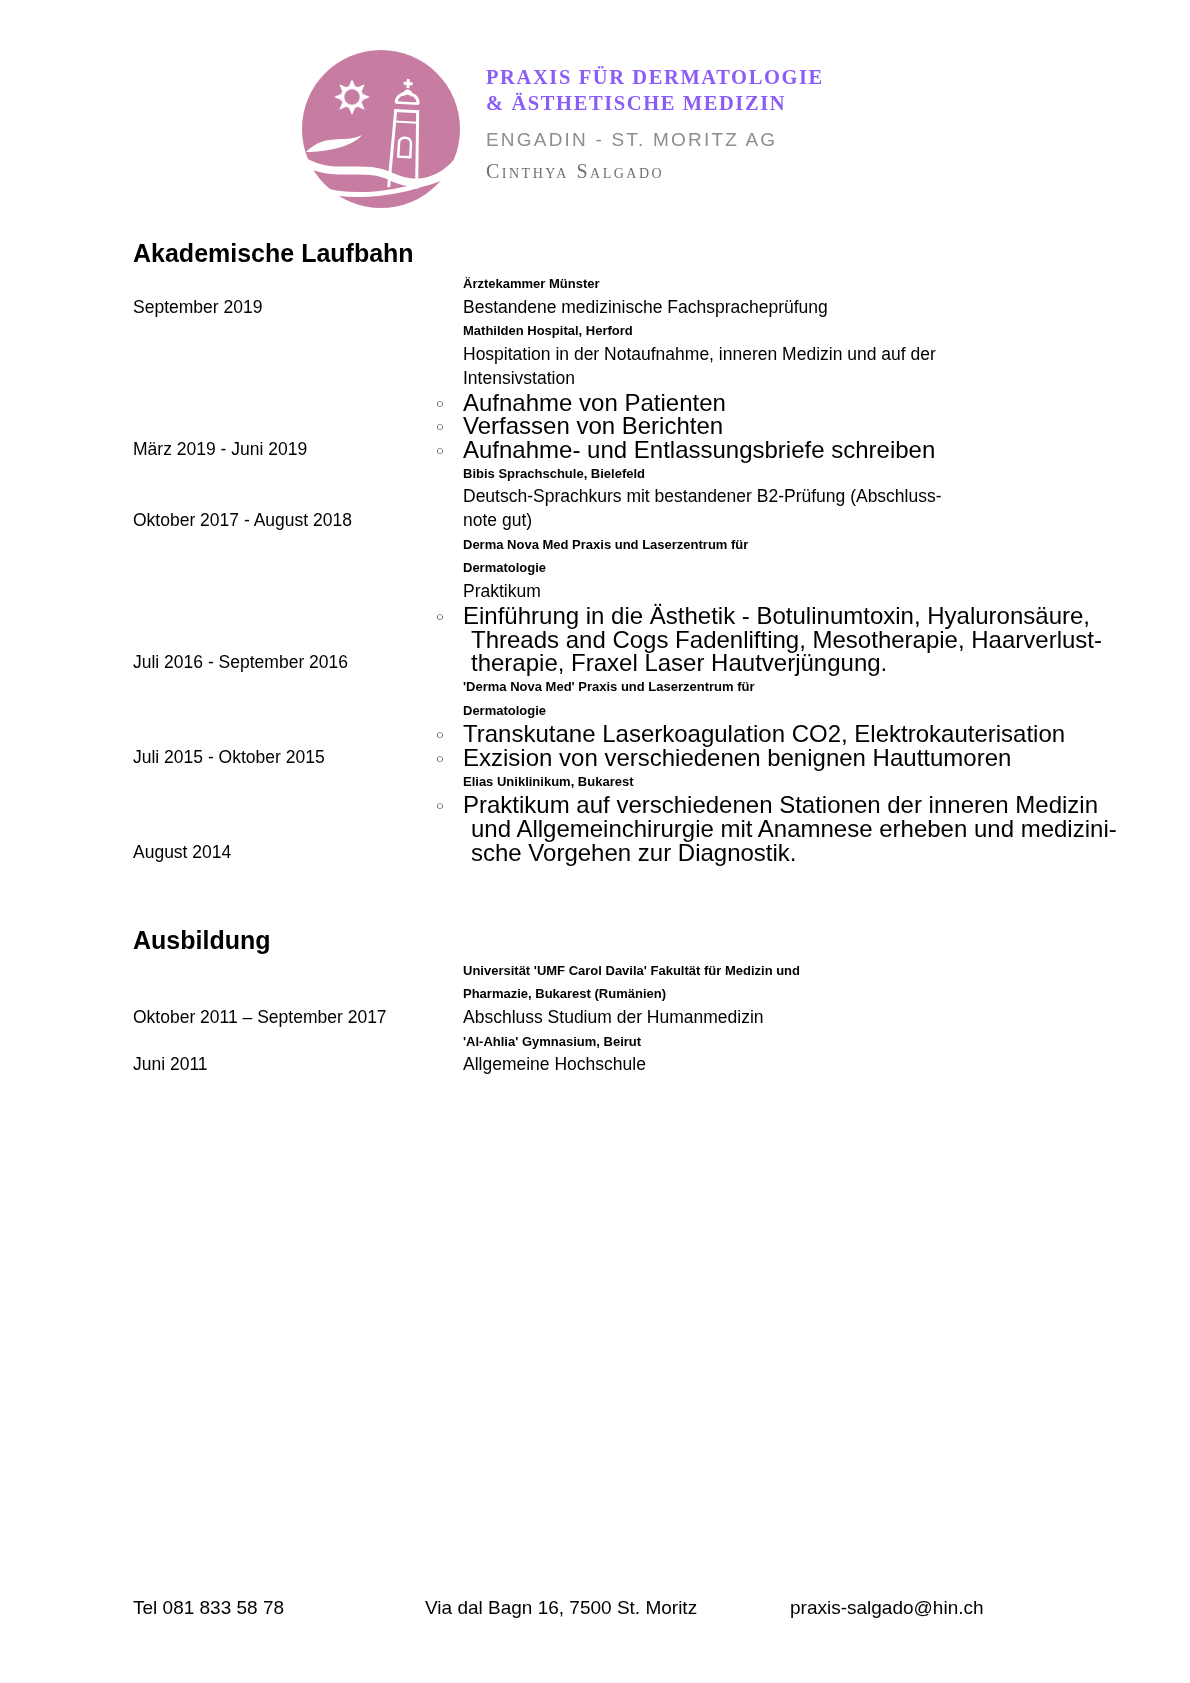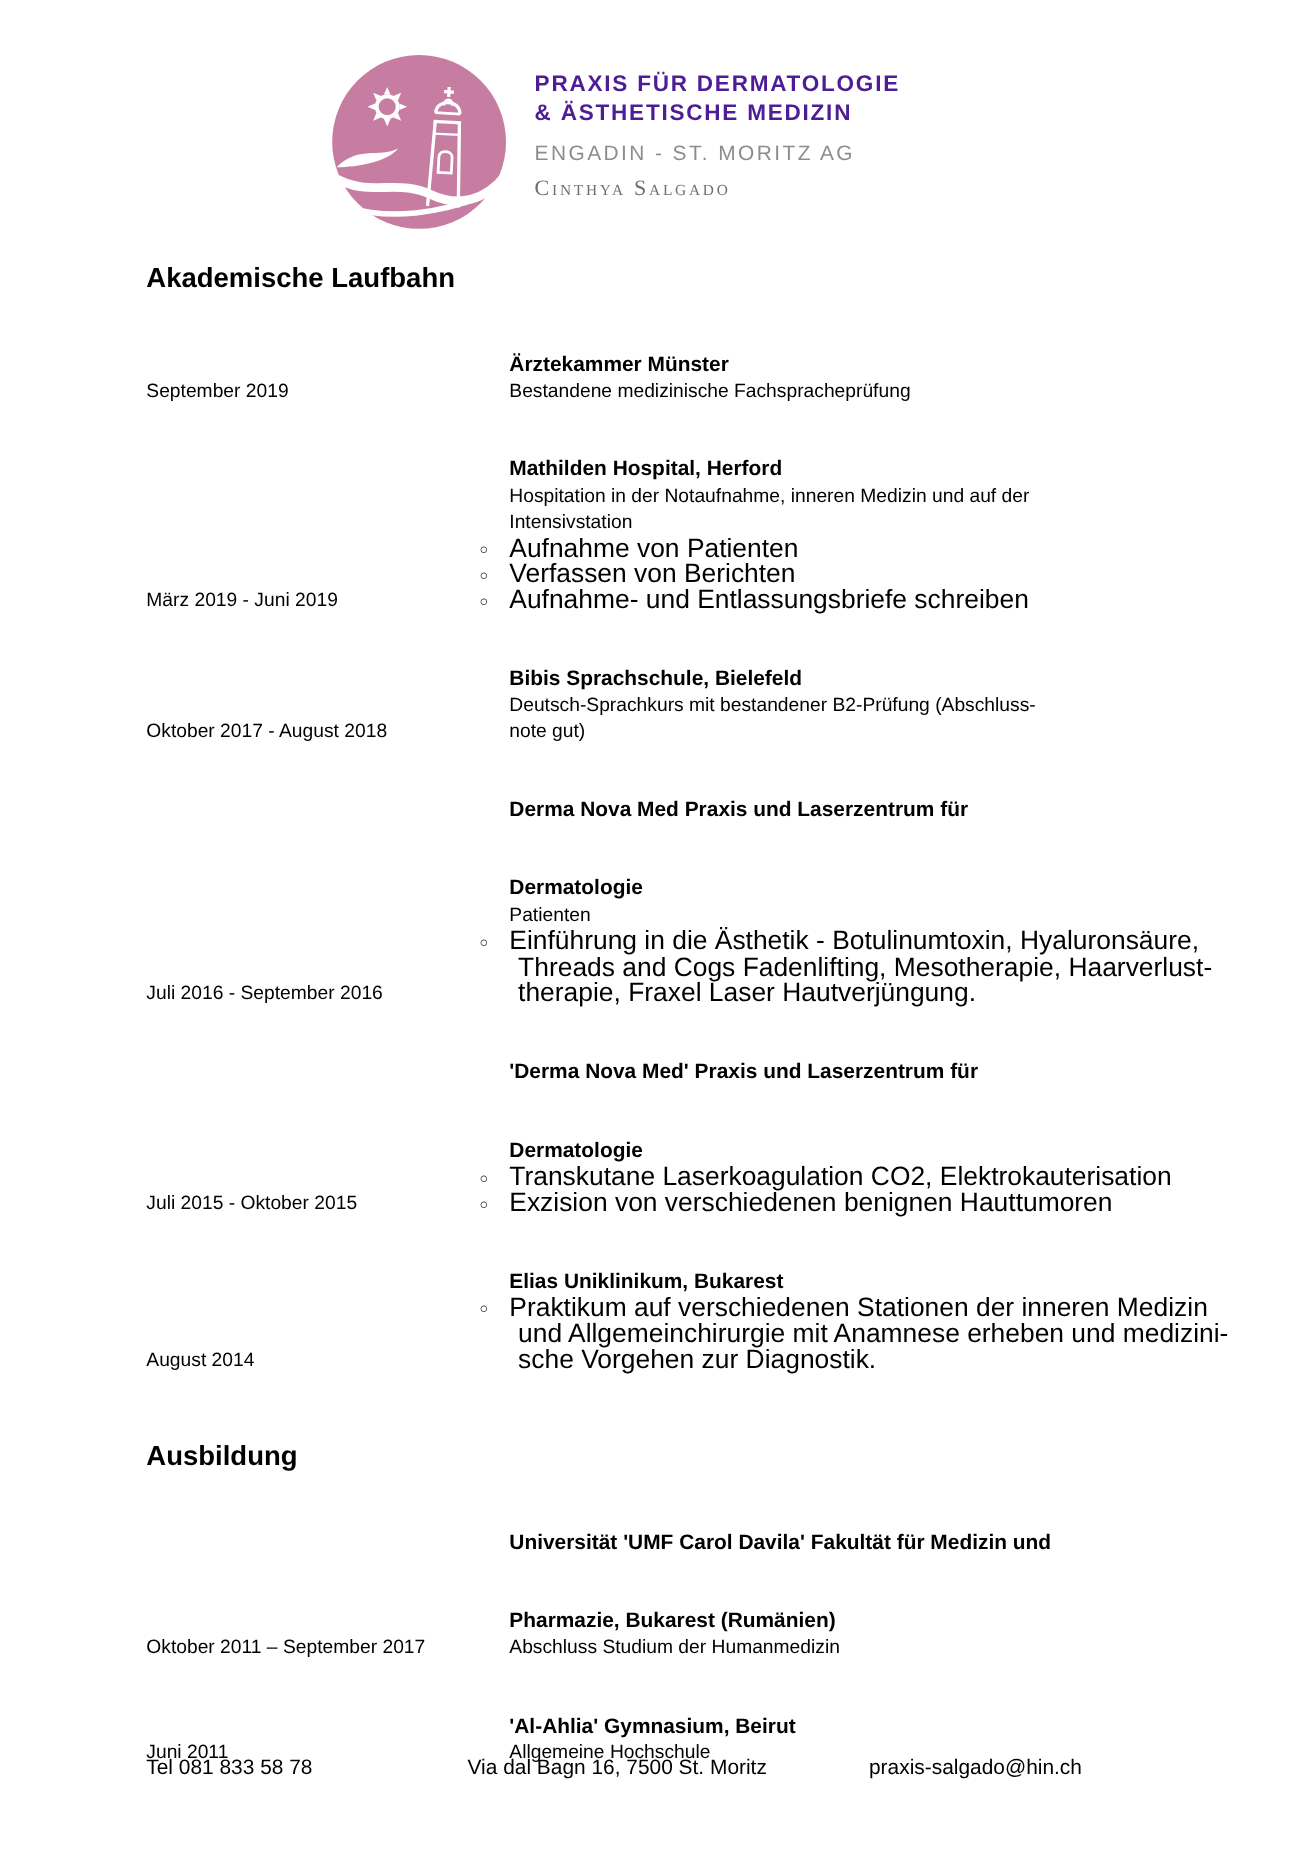--- a/index.html
+++ b/index.html
@@ -33,21 +33,22 @@
   }
   .brand-text {
     margin-left: 24px;
     padding-top: 16px;
   }
   .brand-title {
     font-size: 20.5px;
     line-height: 26px;
     font-weight: bold;
     letter-spacing: 1.6px;
-    color: #4c1d95;
+    color: #8b5cf6;
+    font-family: Liberation Serif, serif;
   }
   .brand-subtitle {
     margin-top: 13px;
     font-size: 19px;
     letter-spacing: 2.2px;
     color: #8d8d8d;
   }
   .brand-name {
     margin-top: 9px;
     font-family: "Liberation Serif", serif;
@@ -84,24 +85,23 @@
     font-size: 17.5px;
     line-height: 23.7px;
     white-space: nowrap;
   }
   .entry-content {
     flex: 1;
     min-width: 0;
   }
   .org-line {
     font-weight: bold;
-    font-size: 19px;
+    font-size: 13px;
     line-height: 23.7px;
     white-space: nowrap;
-    margin-top: 48px;
   }
   .text-line {
     font-size: 17.5px;
     line-height: 23.7px;
     white-space: nowrap;
   }
   .bullet {
     position: relative;
   }
   .bullet-marker {
@@ -226,21 +226,21 @@
             <div class="org-line">Bibis Sprachschule, Bielefeld</div>
             <div class="text-line">Deutsch-Sprachkurs mit bestandener B2-Prüfung (Abschluss-</div>
             <div class="text-line">note gut)</div>
           </div>
         </div>
         <div class="entry">
           <div class="entry-date">Juli 2016 - September 2016</div>
           <div class="entry-content">
             <div class="org-line">Derma Nova Med Praxis und Laserzentrum für</div>
             <div class="org-line">Dermatologie</div>
-            <div class="text-line">Patienten</div>
+            <div class="text-line">Praktikum</div>
             <div class="bullet">
               <span class="bullet-marker">○</span>
               <div class="bullet-text">
                 <div class="bullet-line">Einführung in die Ästhetik - Botulinumtoxin, Hyaluronsäure,</div>
                 <div class="bullet-line cont">Threads and Cogs Fadenlifting, Mesotherapie, Haarverlust-</div>
                 <div class="bullet-line cont">therapie, Fraxel Laser Hautverjüngung.</div>
               </div>
             </div>
           </div>
         </div>

